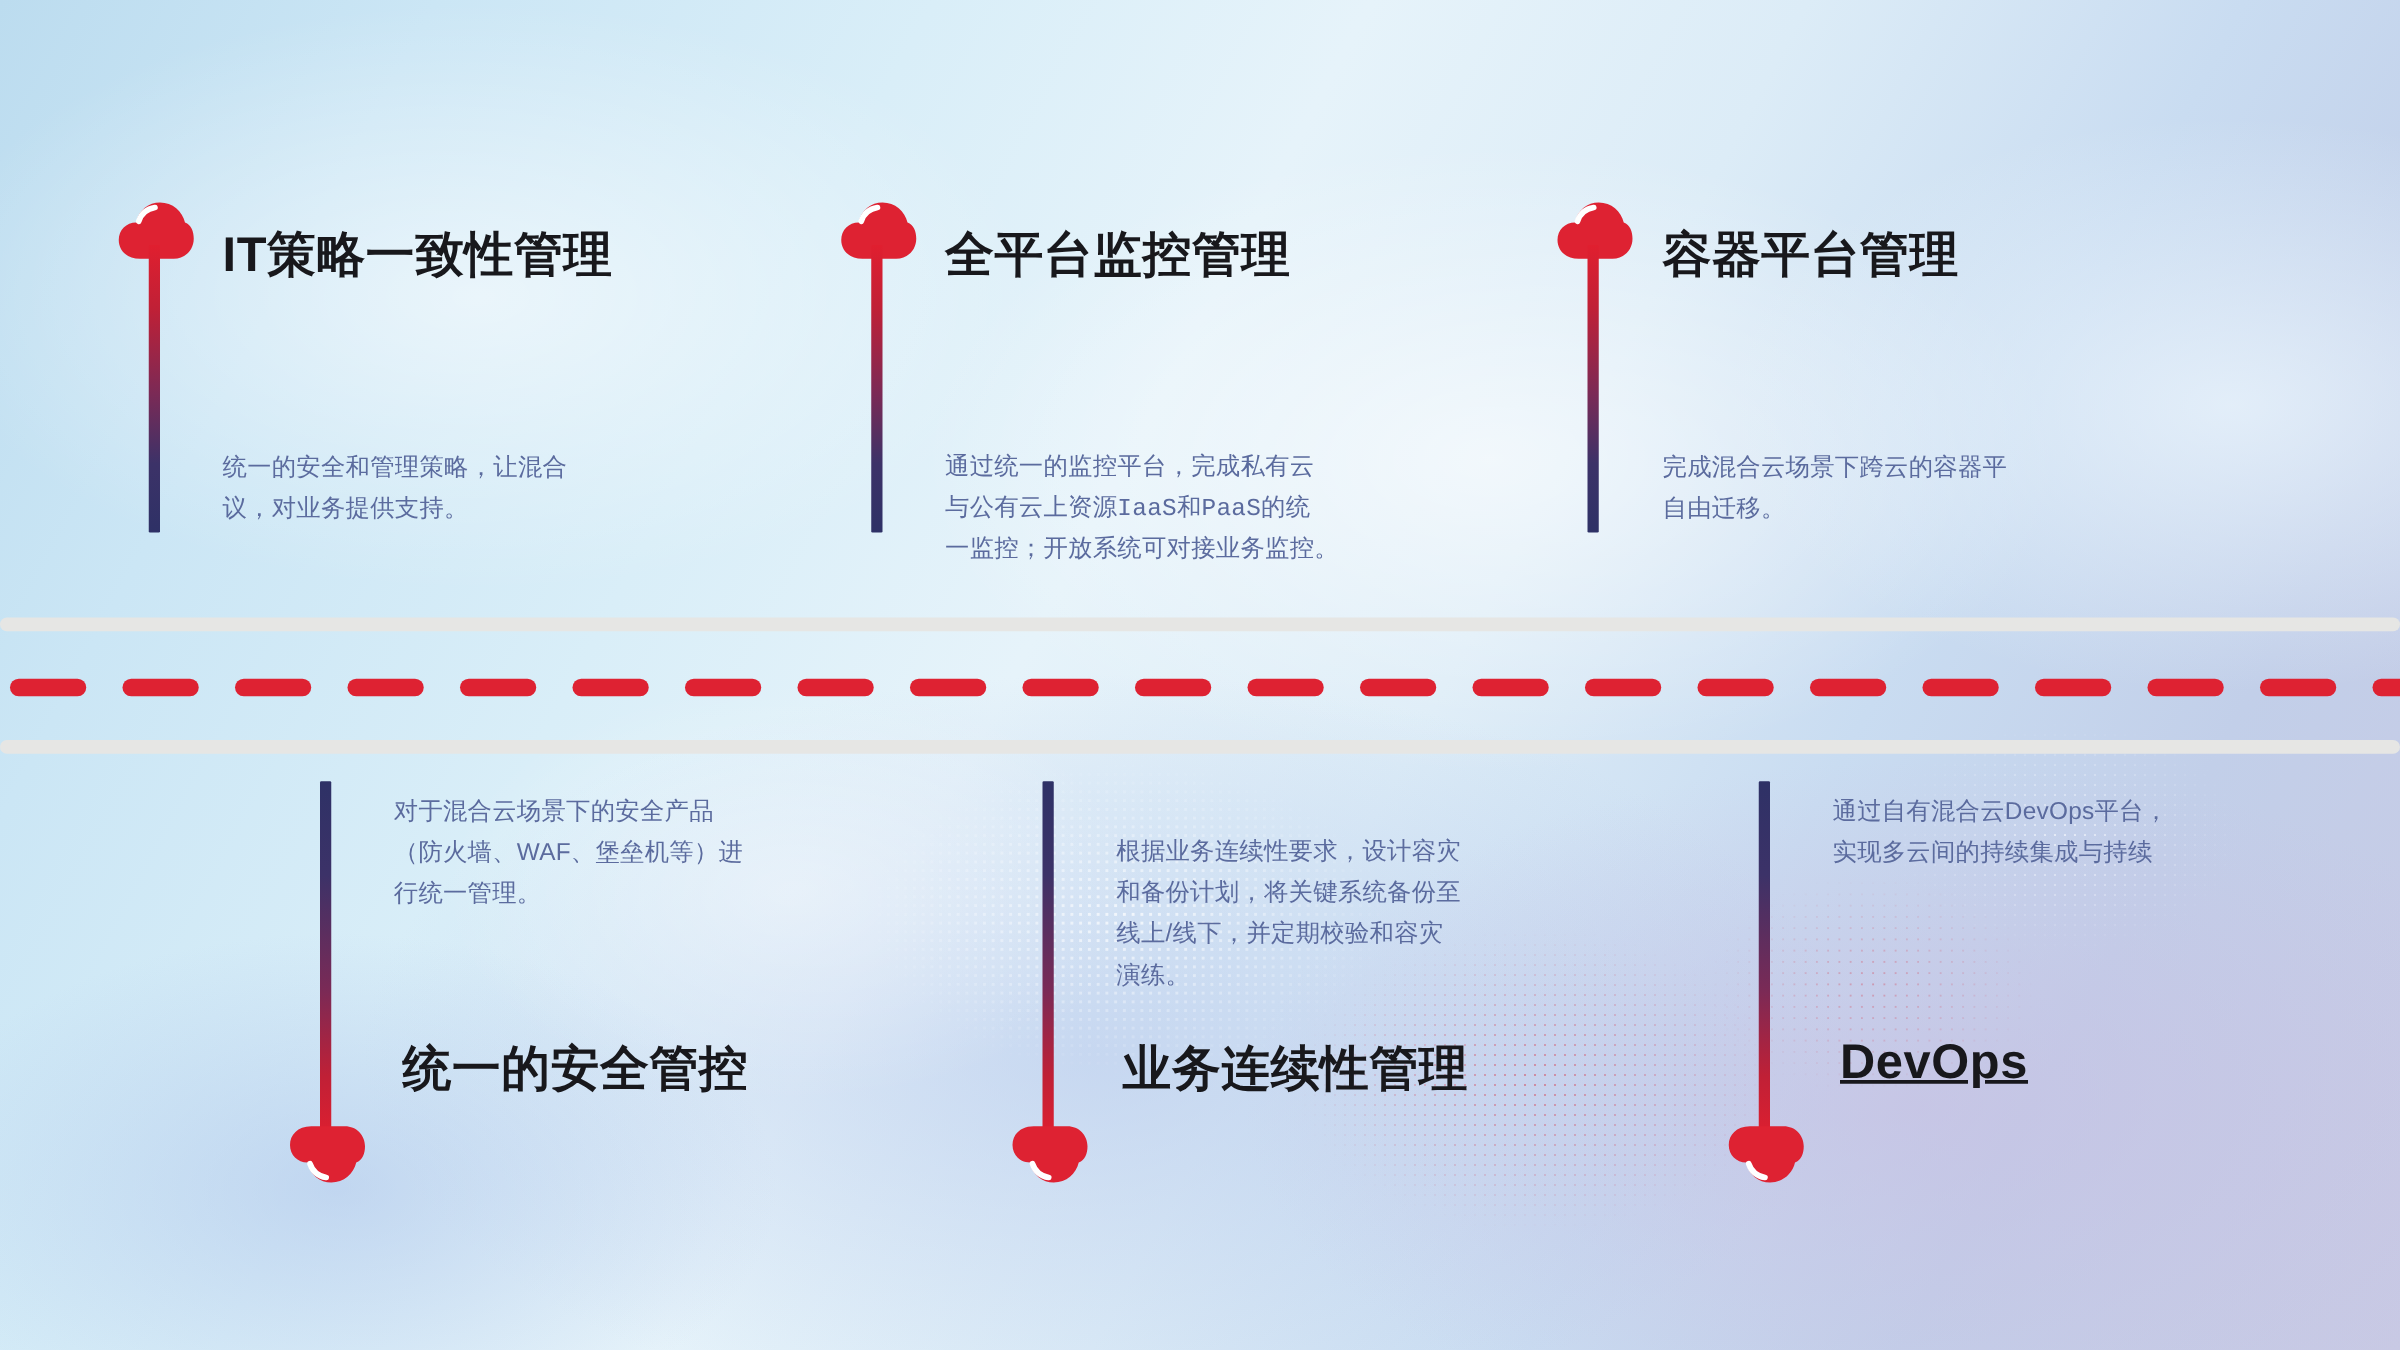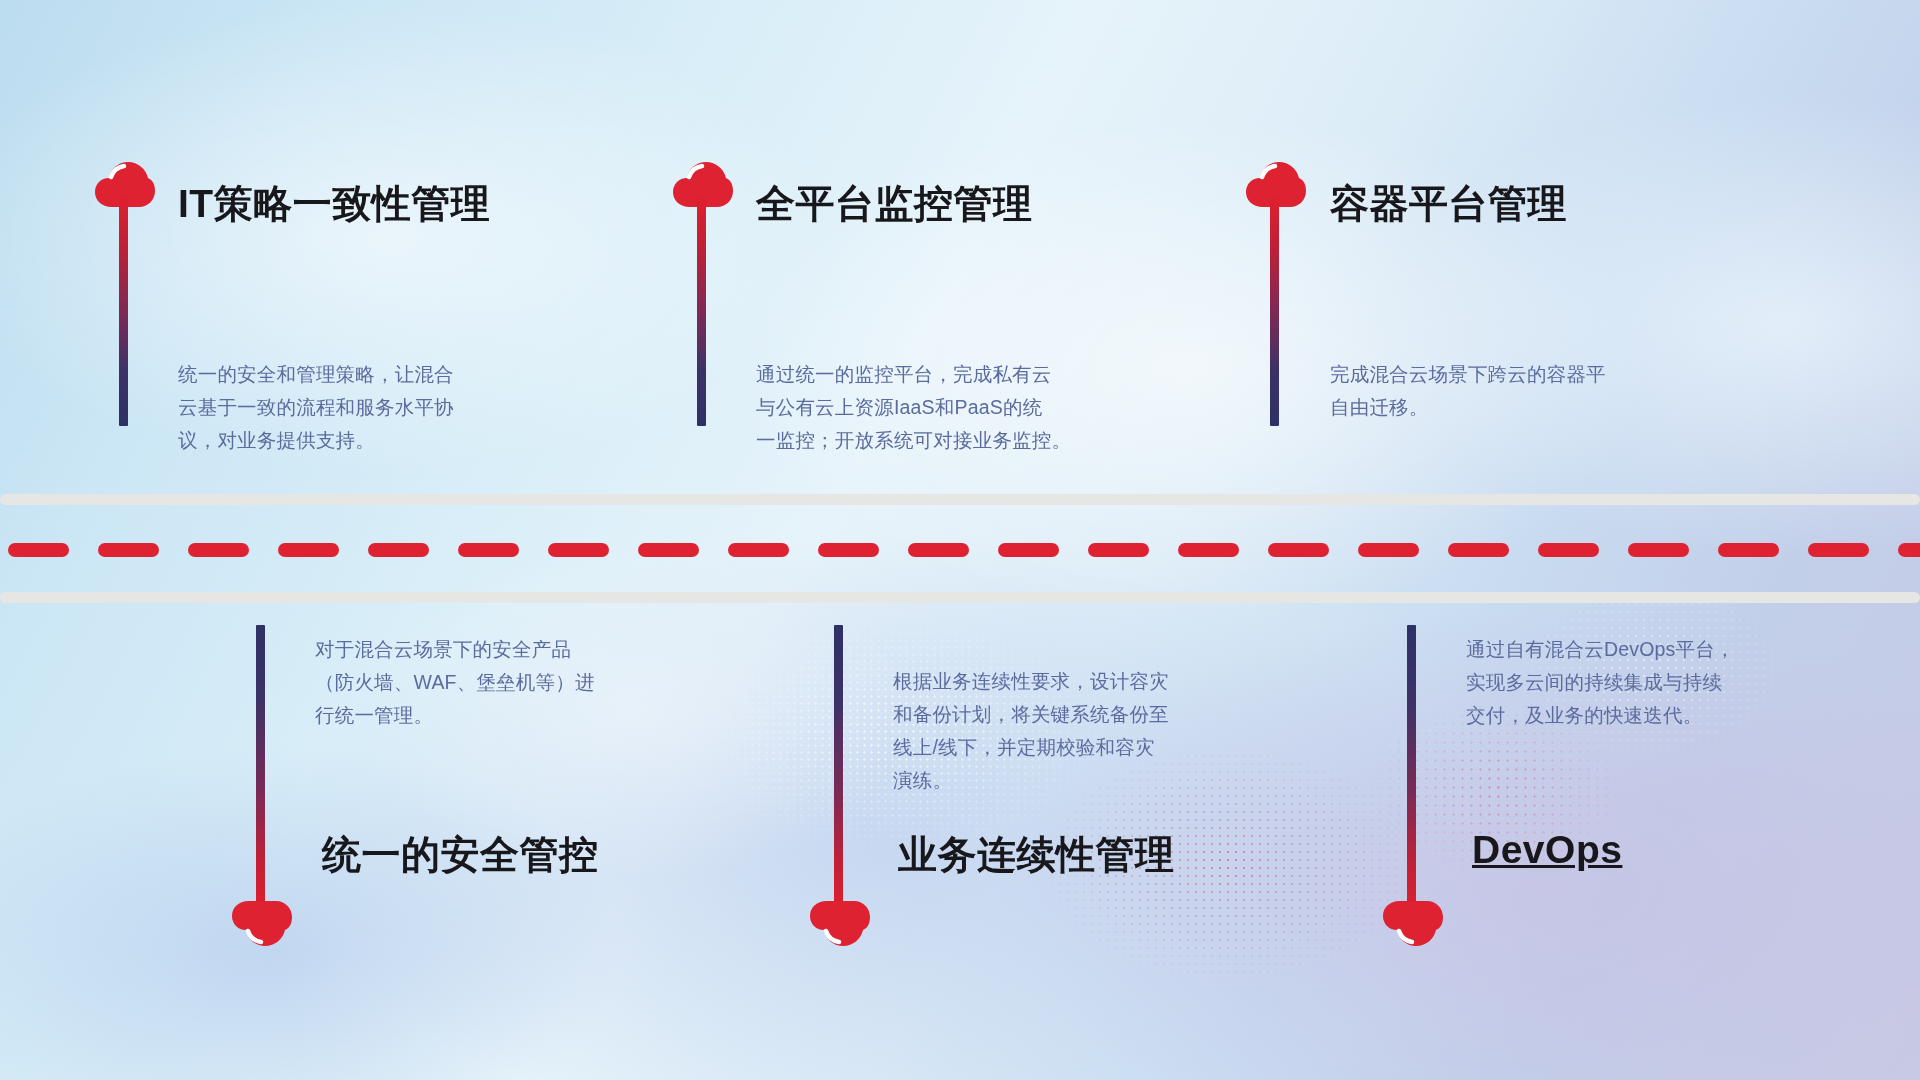--- a/index.html
+++ b/index.html
@@ -175,35 +175,34 @@
   <div class="cloud" style="left:94px; top:160px;">
     <svg viewBox="0 0 62 50" xmlns="http://www.w3.org/2000/svg">
       <path d="M18 47 C7 47 1 40 1 32 C1 24 7 18 15 18 C17 8 25 2 34 2 C44 2 52 9 54 18 C59 20 61 25 61 31 C61 40 54 47 45 47 Z" fill="#de2232"></path>
       <path d="M17 17 C19 11 24 7 30 6" fill="none" stroke="#ffffff" stroke-width="4.5" stroke-linecap="round"></path>
     </svg>
   </div>
   <div class="stem stem-top" style="left:119px; top:196px; height:230px;"></div>
   <div class="heading" style="left:178px; top:177px;">IT策略一致性管理</div>
   <div class="body-text" style="left:178px; top:358px; width:430px;">
     <div>统一的安全和管理策略，让混合</div>
-    <div>云基于一致的流程和服务水平协</div>
     <div>议，对业务提供支持。</div>
   </div>
 </div>
 
 <div class="col">
   <div class="cloud" style="left:672px; top:160px;">
     <svg viewBox="0 0 62 50" xmlns="http://www.w3.org/2000/svg">
       <path d="M18 47 C7 47 1 40 1 32 C1 24 7 18 15 18 C17 8 25 2 34 2 C44 2 52 9 54 18 C59 20 61 25 61 31 C61 40 54 47 45 47 Z" fill="#de2232"></path>
       <path d="M17 17 C19 11 24 7 30 6" fill="none" stroke="#ffffff" stroke-width="4.5" stroke-linecap="round"></path>
     </svg>
   </div>
   <div class="stem stem-top" style="left:697px; top:196px; height:230px;"></div>
   <div class="heading" style="left:756px; top:177px;">全平台监控管理</div>
-  <div class="body-text" style="left:756px; top:358px; width:440px;">
+  <div class="body-text" style="left:756px; top:358px; width:440px;font-family:Liberation Mono, monospace;">
     <div>通过统一的监控平台，完成私有云</div>
     <div>与公有云上资源IaaS和PaaS的统</div>
     <div>一监控；开放系统可对接业务监控。</div>
   </div>
 </div>
 
 <div class="col">
   <div class="cloud" style="left:1245px; top:160px;">
     <svg viewBox="0 0 62 50" xmlns="http://www.w3.org/2000/svg">
       <path d="M18 47 C7 47 1 40 1 32 C1 24 7 18 15 18 C17 8 25 2 34 2 C44 2 52 9 54 18 C59 20 61 25 61 31 C61 40 54 47 45 47 Z" fill="#de2232"></path>
@@ -253,21 +252,20 @@
       </g>
     </svg>
   </div>
 </div>
 
 <div class="col">
   <div class="stem stem-bottom" style="left:1407px; top:625px; height:288px;"></div>
   <div class="body-text" style="left:1466px; top:633px; width:420px;">
     <div>通过自有混合云DevOps平台，</div>
     <div>实现多云间的持续集成与持续</div>
-    <div>交付，及业务的快速迭代。</div>
   </div>
   <div class="heading" style="left:1472px; top:828px;text-decoration:underline;">DevOps</div>
   <div class="cloud" style="left:1382px; top:898px;">
     <svg viewBox="0 0 62 50" xmlns="http://www.w3.org/2000/svg">
       <g transform="translate(0,50) scale(1,-1)">
         <path d="M18 47 C7 47 1 40 1 32 C1 24 7 18 15 18 C17 8 25 2 34 2 C44 2 52 9 54 18 C59 20 61 25 61 31 C61 40 54 47 45 47 Z" fill="#de2232"></path>
         <path d="M17 17 C19 11 24 7 30 6" fill="none" stroke="#ffffff" stroke-width="4.5" stroke-linecap="round"></path>
       </g>
     </svg>
   </div>

